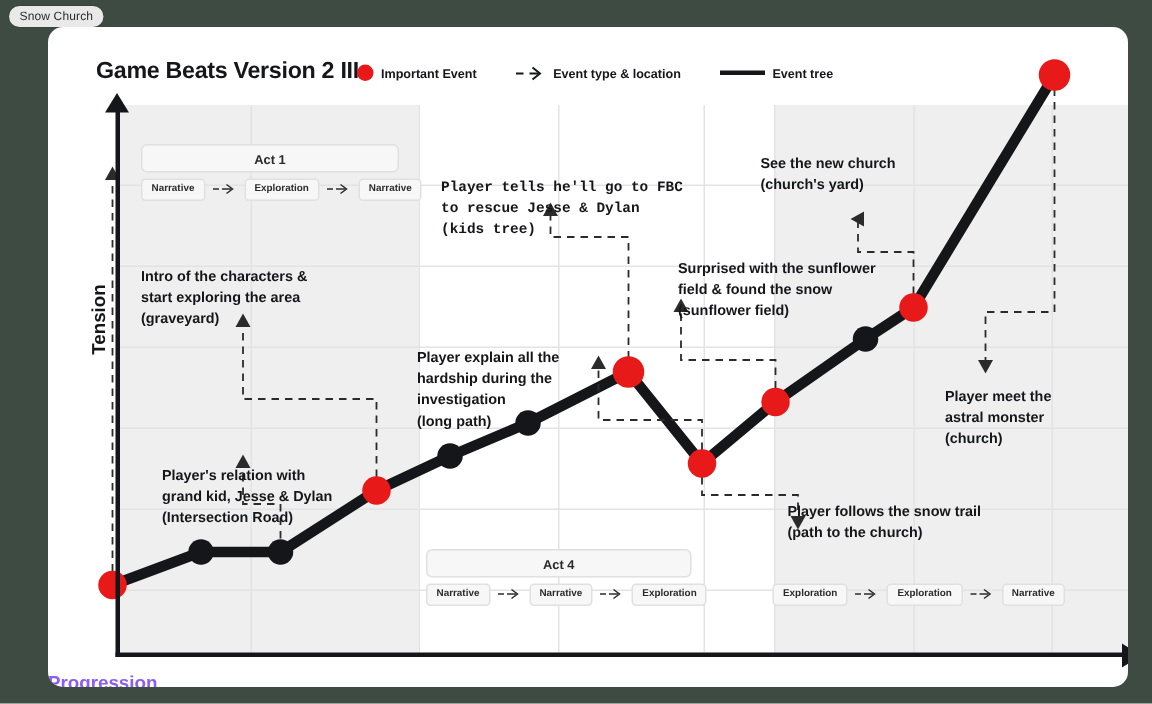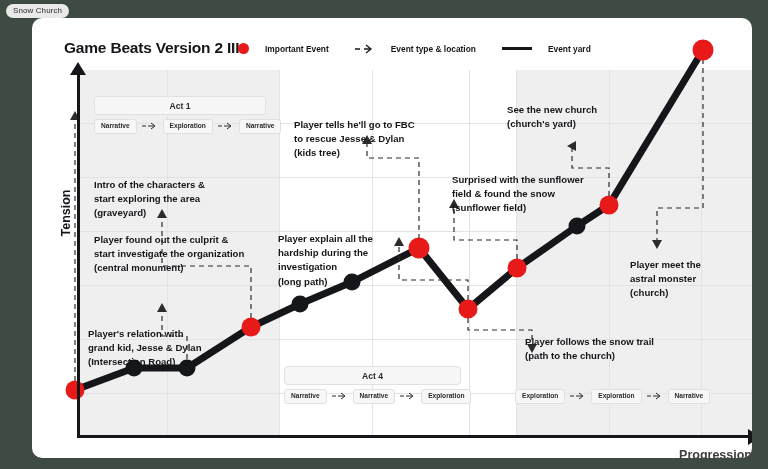--- a/index.html
+++ b/index.html
@@ -31,21 +31,21 @@
   .title{
     position:absolute;left:32px;top:21px;
     font-size:15.5px;font-weight:bold;color:#15161a;
     letter-spacing:-0.2px;white-space:nowrap;
   }
   .legend{
     position:absolute;top:25px;left:206px;
     display:flex;align-items:center;gap:0px;
     font-size:8.4px;font-weight:bold;color:#15161a;
   }
-  .legend-item{display:flex;align-items:center;gap:16px;margin-right:26px;white-space:nowrap;}
+  .legend-item{display:flex;align-items:center;gap:5px;margin-right:26px;white-space:nowrap;}
   .dot-red{width:11px;height:11px;border-radius:50%;background:#e81919;display:inline-block;}
   .flow-bar{width:30px;height:3.5px;background:#15161a;display:inline-block;}
   .arrow-ico{display:inline-block;width:20px;height:10px;}
 
   
   .plot{
     position:absolute;
     left:47px;top:52px;
     width:676px;height:365px;
   }
@@ -69,22 +69,22 @@
     border-top:8.5px solid transparent;border-bottom:8.5px solid transparent;
     border-left:13px solid #15161a;
   }
   .ylabel{
     position:absolute;left:-6px;top:188px;width:80px;
     transform:rotate(-90deg);
     text-align:center;
     font-size:12.5px;font-weight:bold;color:#15161a;
   }
   .xlabel{
-    position:absolute;left:0;right:0;top:430px;text-align:right;
-    font-size:12.5px;font-weight:bold;color:#404040;
+    position:absolute;left:0;right:0;top:430px;text-align:left;
+    font-size:12.5px;font-weight:bold;color:#8b5cf6;
   }
 
   .node{position:absolute;border-radius:50%;transform:translate(-50%,-50%);}
   .node.important{background:#e81919;}
   .node.normal{background:#15161a;}
 
   .note{
     position:absolute;
     font-size:9.6px;font-weight:bold;color:#15161a;
     line-height:14.2px;
@@ -132,21 +132,21 @@
         <svg width="20" height="10" viewBox="0 0 20 10">
           <path d="M0 5 H5" stroke="#15161a" stroke-width="1.3" fill="none"></path>
           <path d="M9 5 H15" stroke="#15161a" stroke-width="1.3" fill="none"></path>
           <path d="M11 1 L16 5 L11 9" stroke="#15161a" stroke-width="1.3" fill="none"></path>
         </svg>
       </span>
       <span>Event type &amp; location</span>
     </div>
     <div class="legend-item">
       <span class="flow-bar"></span>
-      <span>Event yard</span>
+      <span>Event tree</span>
     </div>
   </div>
 
   <div class="plot">
     <div class="band" style="left:0px;width:200px;"></div>
     <div class="band" style="left:437px;width:239px;"></div>
 
     <div class="grid-v" style="left:88px;"></div>
     <div class="grid-v" style="left:200px;"></div>
     <div class="grid-v" style="left:293px;"></div>
@@ -269,27 +269,24 @@
           <path d="M6 4 H12" stroke="#2b2b2b" stroke-width="1" fill="none"></path>
           <path d="M9 1 L13 4 L9 7" stroke="#2b2b2b" stroke-width="1" fill="none"></path>
         </svg>
     </span>
     <span class="pill">Narrative</span>
   </div>
 
   <div class="note" style="left:62px;top:130px;margin-top:30px;">Intro of the characters &amp;
 start exploring the area
 (graveyard)</div>
-  <div class="note" style="left:62px;top:215px;">Player found out the culprit &amp;
-start investigate the organization
-(central monument)</div>
-  <div class="note" style="left:56px;top:293px;margin-top:16px;">Player's relation with
+  <div class="note" style="left:76px;top:293px;">Player's relation with
 grand kid, Jesse &amp; Dylan
 (Intersection Road)</div>
-  <div class="note" style="left:262px;top:100px;">Player tells he'll go to FBC
+  <div class="note" style="left:262px;top:100px;font-family:Liberation Mono, monospace;">Player tells he'll go to FBC
 to rescue Jesse &amp; Dylan
 (kids tree)</div>
   <div class="note" style="left:246px;top:200px;margin-top:14px;">Player explain all the
 hardship during the
 investigation
 (long path)</div>
   <div class="note" style="left:420px;top:155px;">Surprised with the sunflower
 field &amp; found the snow
 (sunflower field)</div>
   <div class="note" style="left:475px;top:85px;">See the new church

